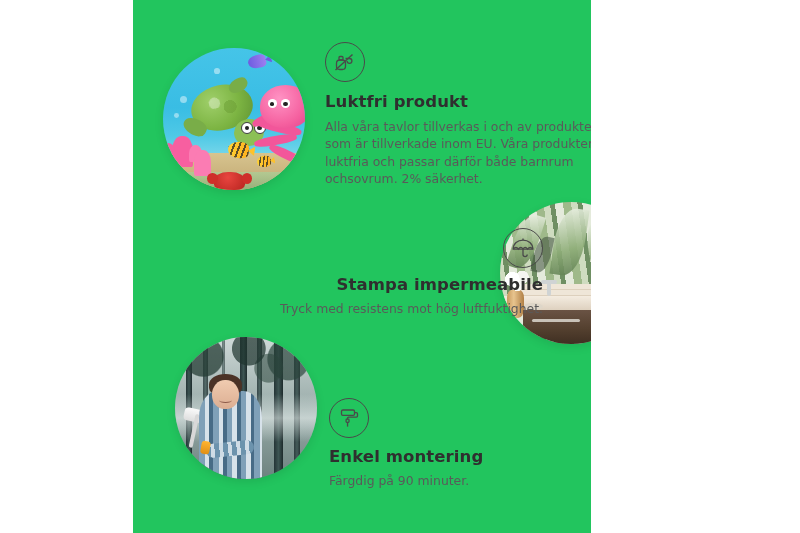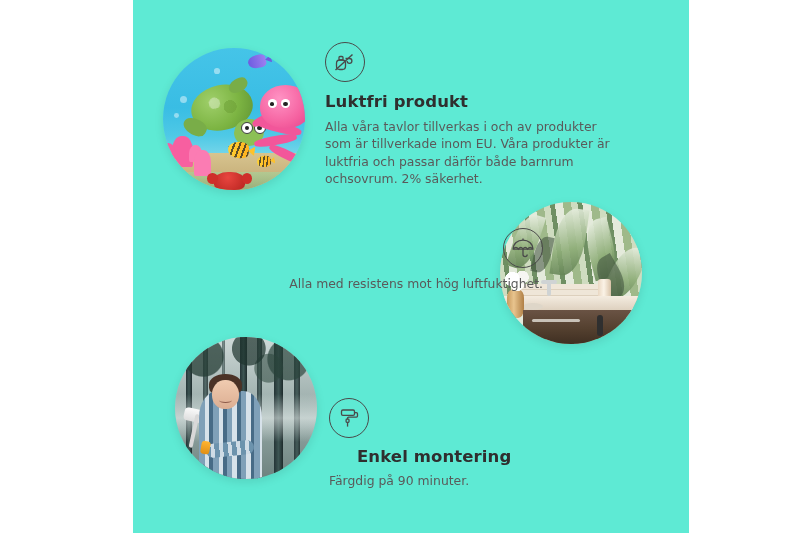--- a/index.html
+++ b/index.html
@@ -19,23 +19,23 @@
     width: 800px;
     height: 533px;
     background: #ffffff;
   }
 
   
   #panel {
     position: absolute;
     left: 133px;
     top: 0;
-    width: 556px;
+    width: 458px;
     height: 533px;
-    background: #5eead4;
+    background: #22c55e;
     overflow: hidden;
   }
 
   
   .medallion {
     position: absolute;
     border-radius: 50%;
     overflow: hidden;
     box-shadow: 0 3px 10px rgba(0,0,0,0.10);
   }
@@ -295,21 +295,21 @@
   #feature-odourless .feat-title { margin-bottom: 5px; }
 
   
   #feature-waterproof { left: 70px; top: 228px; width: 340px; text-align: right; }
   #feature-waterproof .icon-wrap { display: flex; justify-content: flex-end; margin-bottom: 7px; }
   #feature-waterproof .feat-title { margin-bottom: 4px; }
 
   
   #feature-assembly { left: 196px; top: 398px; width: 300px; text-align: left; }
   #feature-assembly .icon-circle { margin-bottom: 9px; }
-  #feature-assembly .feat-title { margin-bottom: 4px; margin-left: 28px; }
+  #feature-assembly .feat-title { margin-bottom: 4px; }
 </style>
 </head>
 <body>
 
 <div id="stage">
   <div id="panel">
 
     <div class="medallion" id="medallion-underwater">
       <div class="scene">
         <div class="sea-water"></div>
@@ -378,21 +378,22 @@
       <div class="icon-wrap">
         <div class="icon-circle">
           <svg width="26" height="26" viewBox="0 0 26 26" fill="none" stroke="#4a4a4a" stroke-width="1.3">
             <path d="M3.2 14.2 C3.2 8.6 7.6 5.2 13 5.2 C18.4 5.2 22.8 8.6 22.8 14.2 Z"></path>
             <path d="M3.2 14.2 C5 11.8 6.8 11.8 8.4 14.2 C10 11.8 11.6 11.8 13 14.2 C14.4 11.8 16 11.8 17.6 14.2 C19.2 11.8 21 11.8 22.8 14.2"></path>
             <line x1="13" y1="5.2" x2="13" y2="3.4"></line>
             <path d="M13 14.2 V19.6 A2.1 2.1 0 0 0 17.2 19.6"></path>
           </svg>
         </div>
       </div>
-      <p class="feat-body">Alla med resistens mot hög luftfuktighet.</p>
+      <p class="feat-title">Stampa impermeabile</p>
+      <p class="feat-body">Tryck med resistens mot hög luftfuktighet.</p>
     </div>
 
     <div class="medallion" id="medallion-forest">
       <div class="scene">
         <div class="forest-bg"></div>
         <div class="trunk tr1"></div>
         <div class="trunk tr2"></div>
         <div class="trunk tr7"></div>
         <div class="trunk tr3"></div>
         <div class="trunk tr4"></div>

